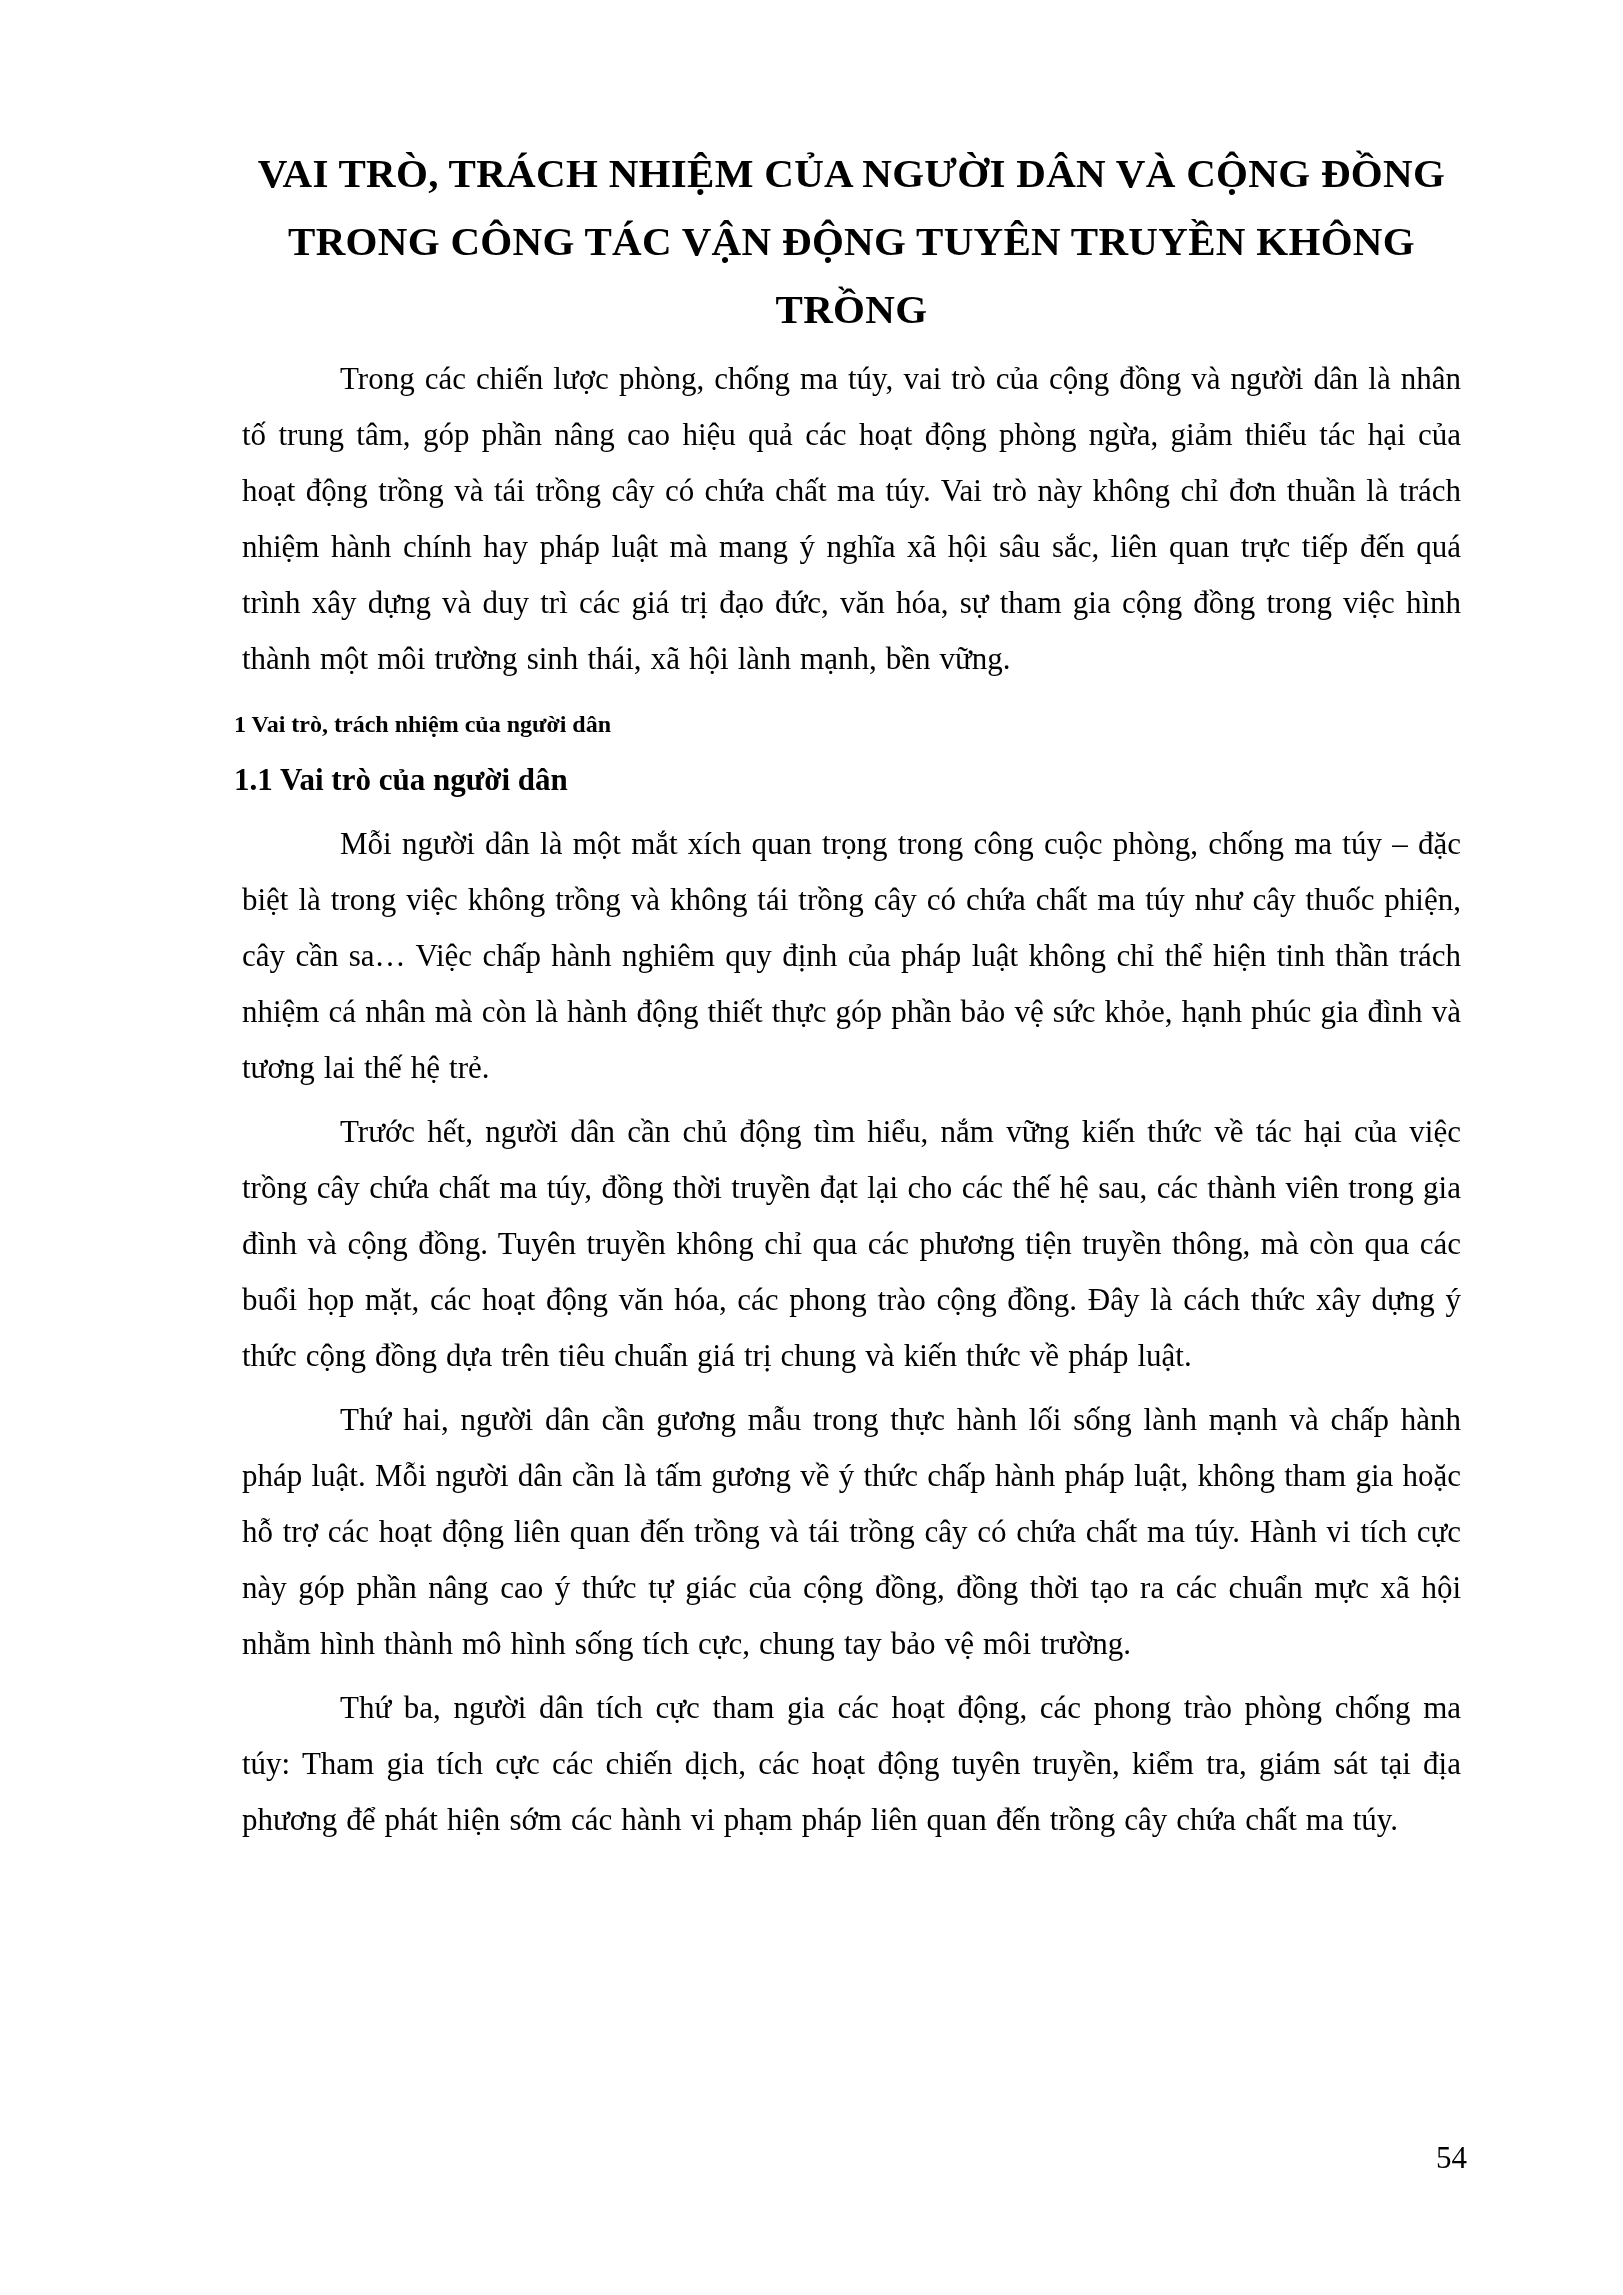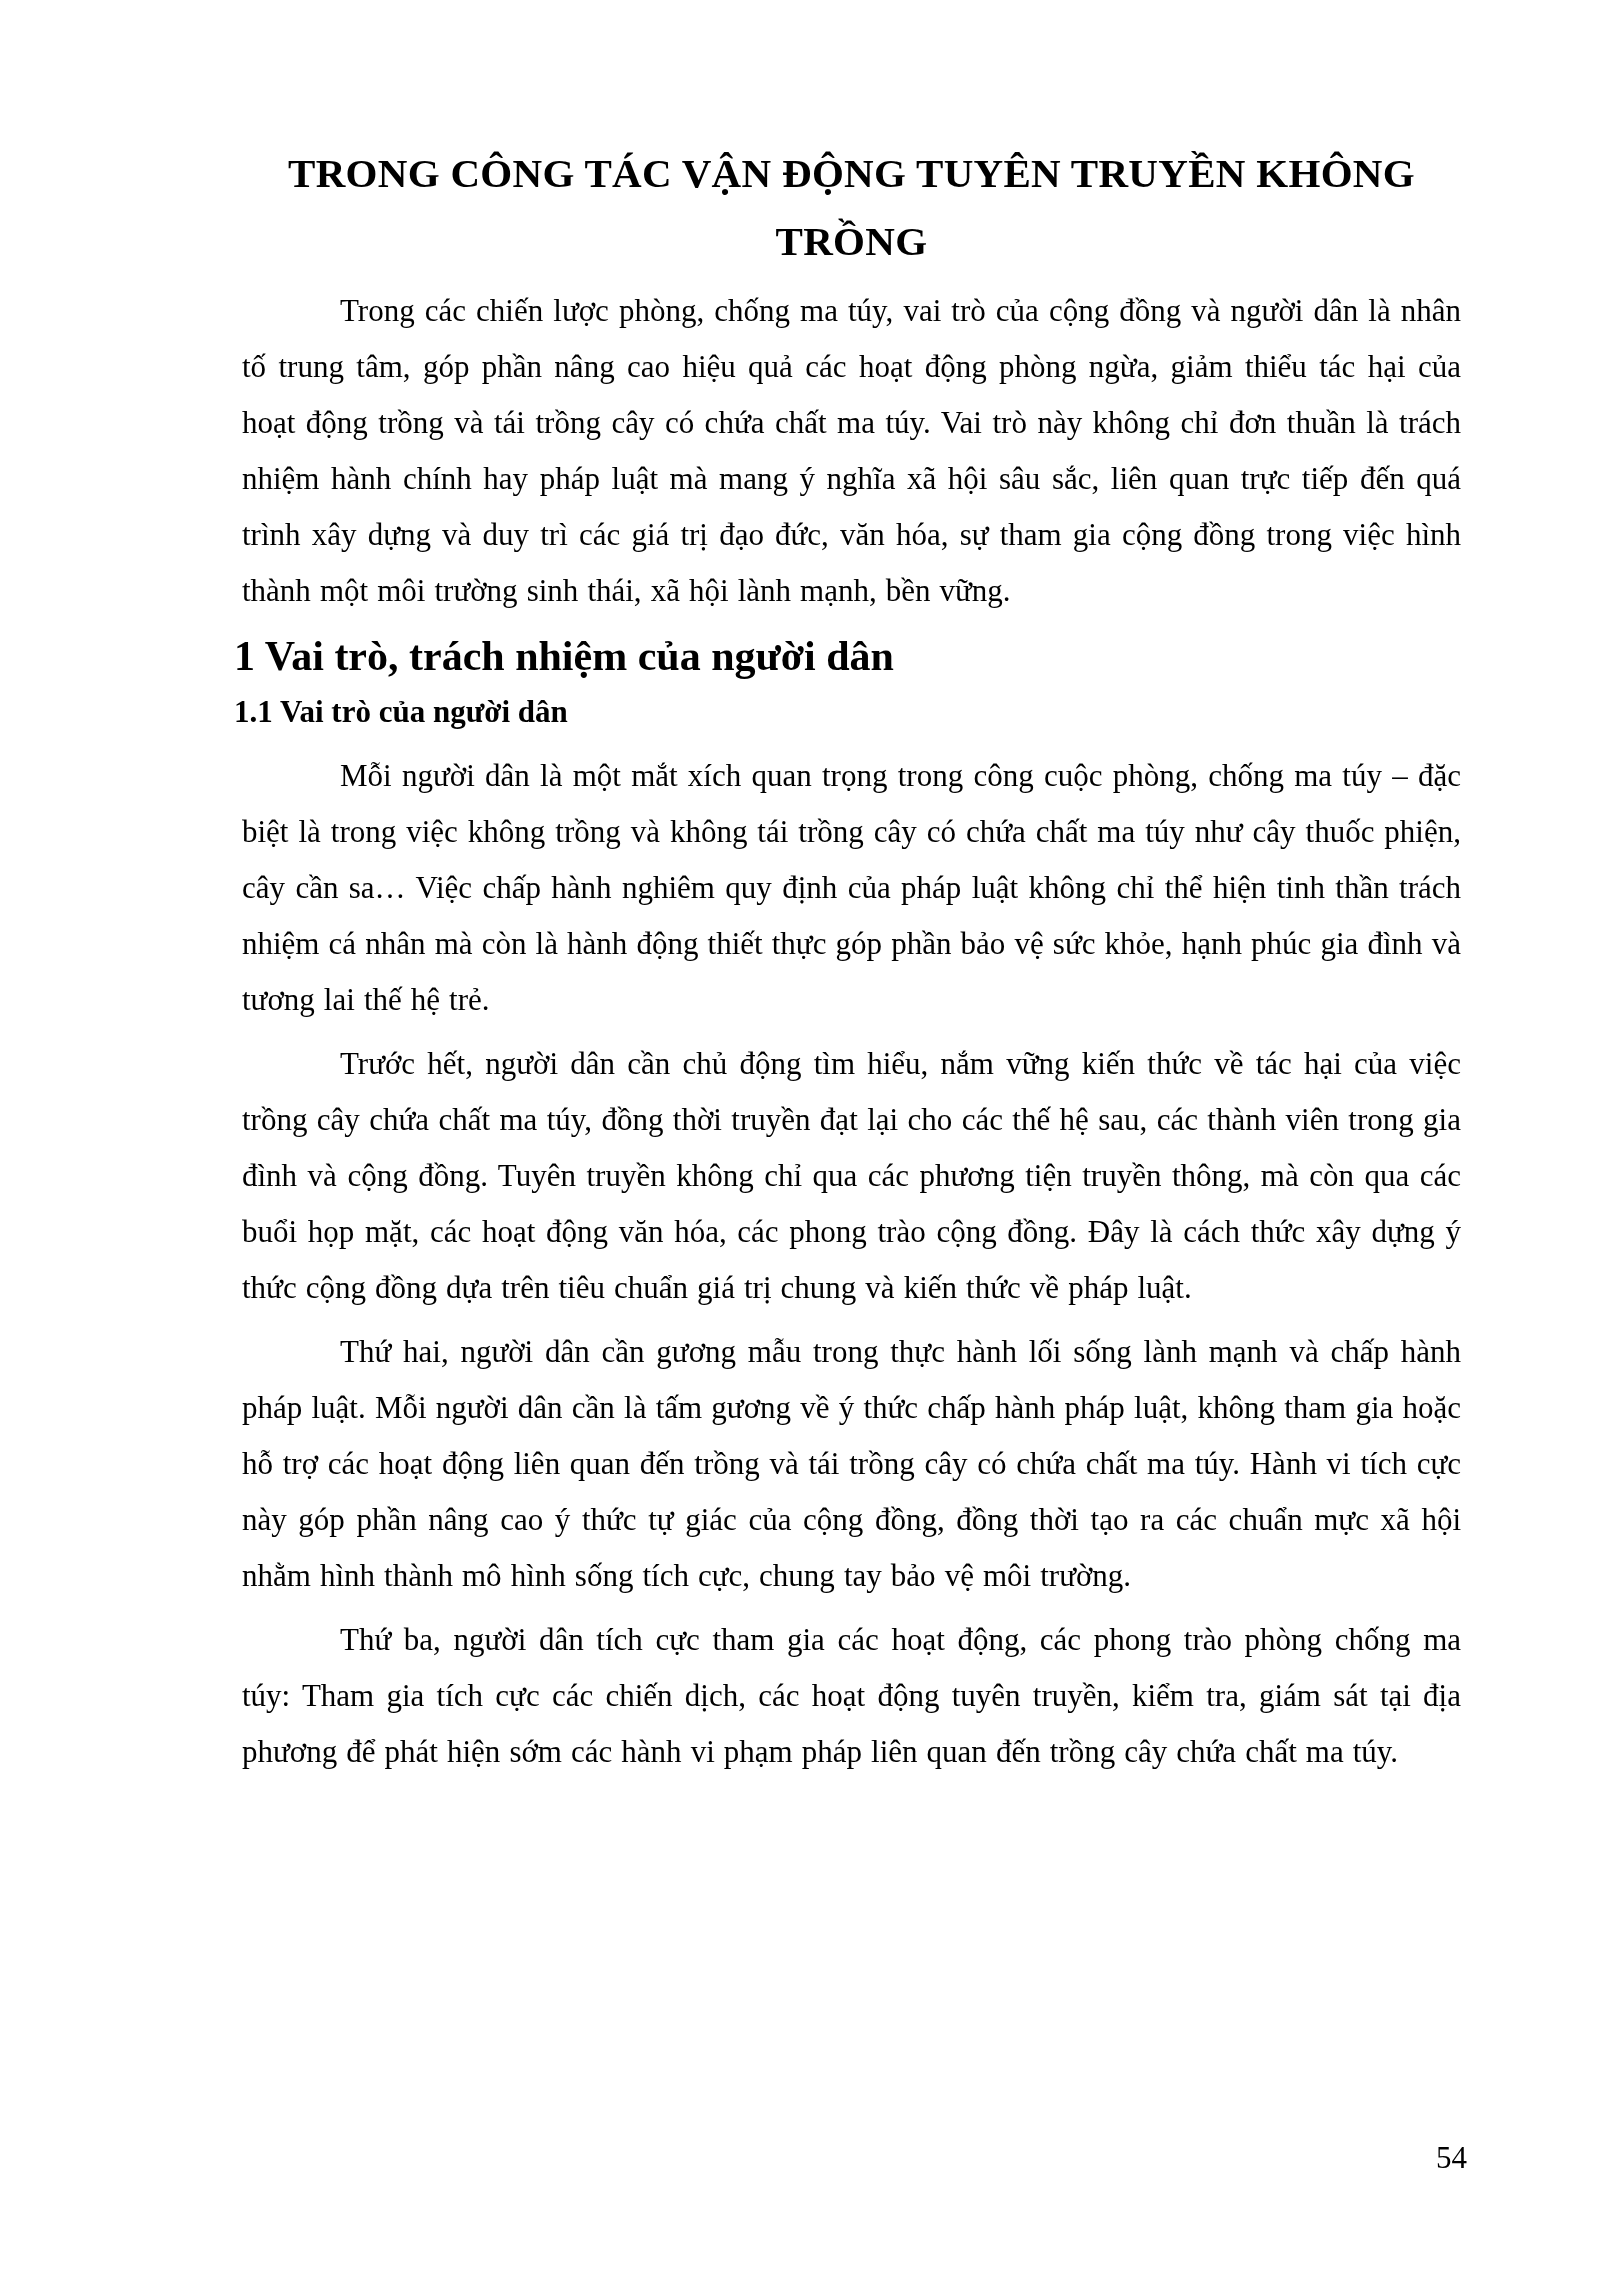--- a/index.html
+++ b/index.html
@@ -36,21 +36,21 @@
     line-height: 56px;
     text-align: justify;
     text-align-last: left;
     word-spacing: 1.3px;
   }
   .para {
     text-indent: 98px;
     margin: 8px;
   }
   .heading-section {
-    font-size: 42px;
+    font-size: 24px;
     line-height: 56px;
     font-weight: 700;
     margin-top: 9.2px;
   }
   .heading-subsection {
     font-size: 31px;
     line-height: 56px;
     font-weight: 700;
   }
   .page-number {
@@ -61,20 +61,21 @@
     line-height: 56px;
   }
 </style>
 </head>
 <body>
 
 <div class="page">
   <div class="content">
 
     <div class="doc-title">
+      <div>VAI TRÒ, TRÁCH NHIỆM CỦA NGƯỜI DÂN VÀ CỘNG ĐỒNG</div>
       <div>TRONG CÔNG TÁC VẬN ĐỘNG TUYÊN TRUYỀN KHÔNG TRỒNG</div>
     </div>
 
     <p class="body-text para">Trong các chiến lược phòng, chống ma túy, vai trò của cộng đồng và người dân là nhân tố trung tâm, góp phần nâng cao hiệu quả các hoạt động phòng ngừa, giảm thiểu tác hại của hoạt động trồng và tái trồng cây có chứa chất ma túy. Vai trò này không chỉ đơn thuần là trách nhiệm hành chính hay pháp luật mà mang ý nghĩa xã hội sâu sắc, liên quan trực tiếp đến quá trình xây dựng và duy trì các giá trị đạo đức, văn hóa, sự tham gia cộng đồng trong việc hình thành một môi trường sinh thái, xã hội lành mạnh, bền vững.</p>
 
     <div class="heading-section">1 Vai trò, trách nhiệm của người dân</div>
 
     <div class="heading-subsection">1.1 Vai trò của người dân</div>
 
     <p class="body-text para">Mỗi người dân là một mắt xích quan trọng trong công cuộc phòng, chống ma túy – đặc biệt là trong việc không trồng và không tái trồng cây có chứa chất ma túy như cây thuốc phiện, cây cần sa… Việc chấp hành nghiêm quy định của pháp luật không chỉ thể hiện tinh thần trách nhiệm cá nhân mà còn là hành động thiết thực góp phần bảo vệ sức khỏe, hạnh phúc gia đình và tương lai thế hệ trẻ.</p>

